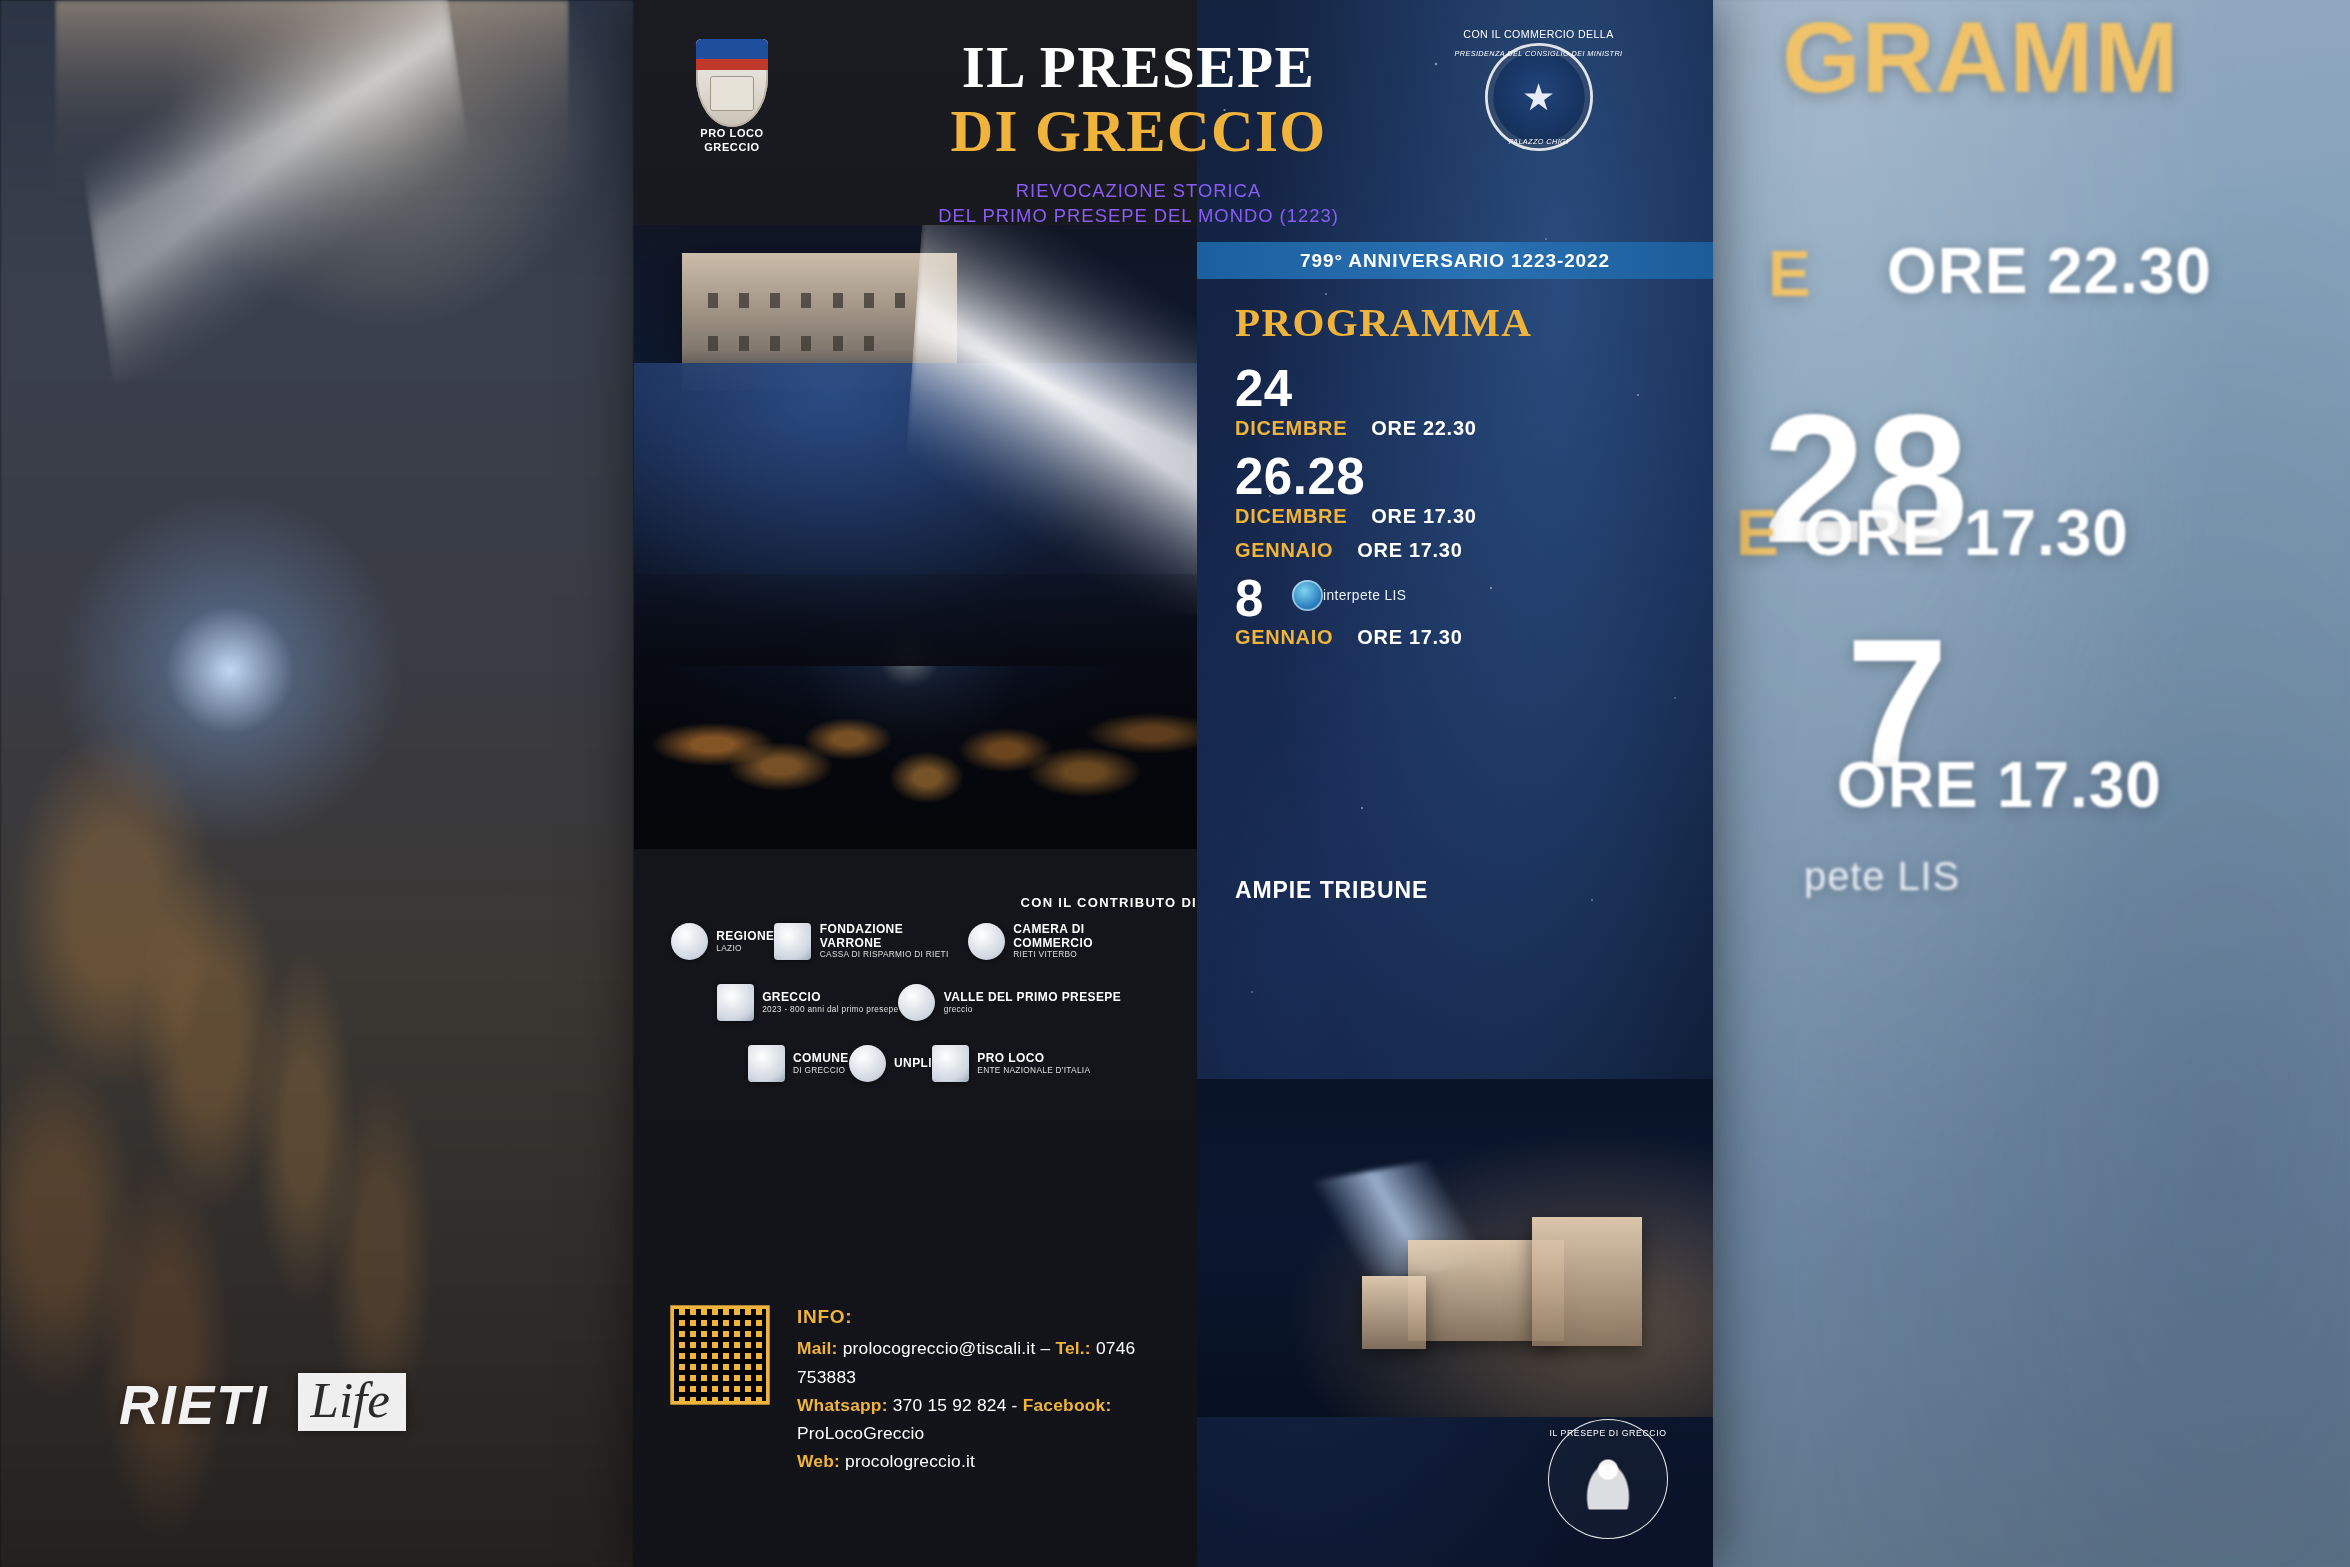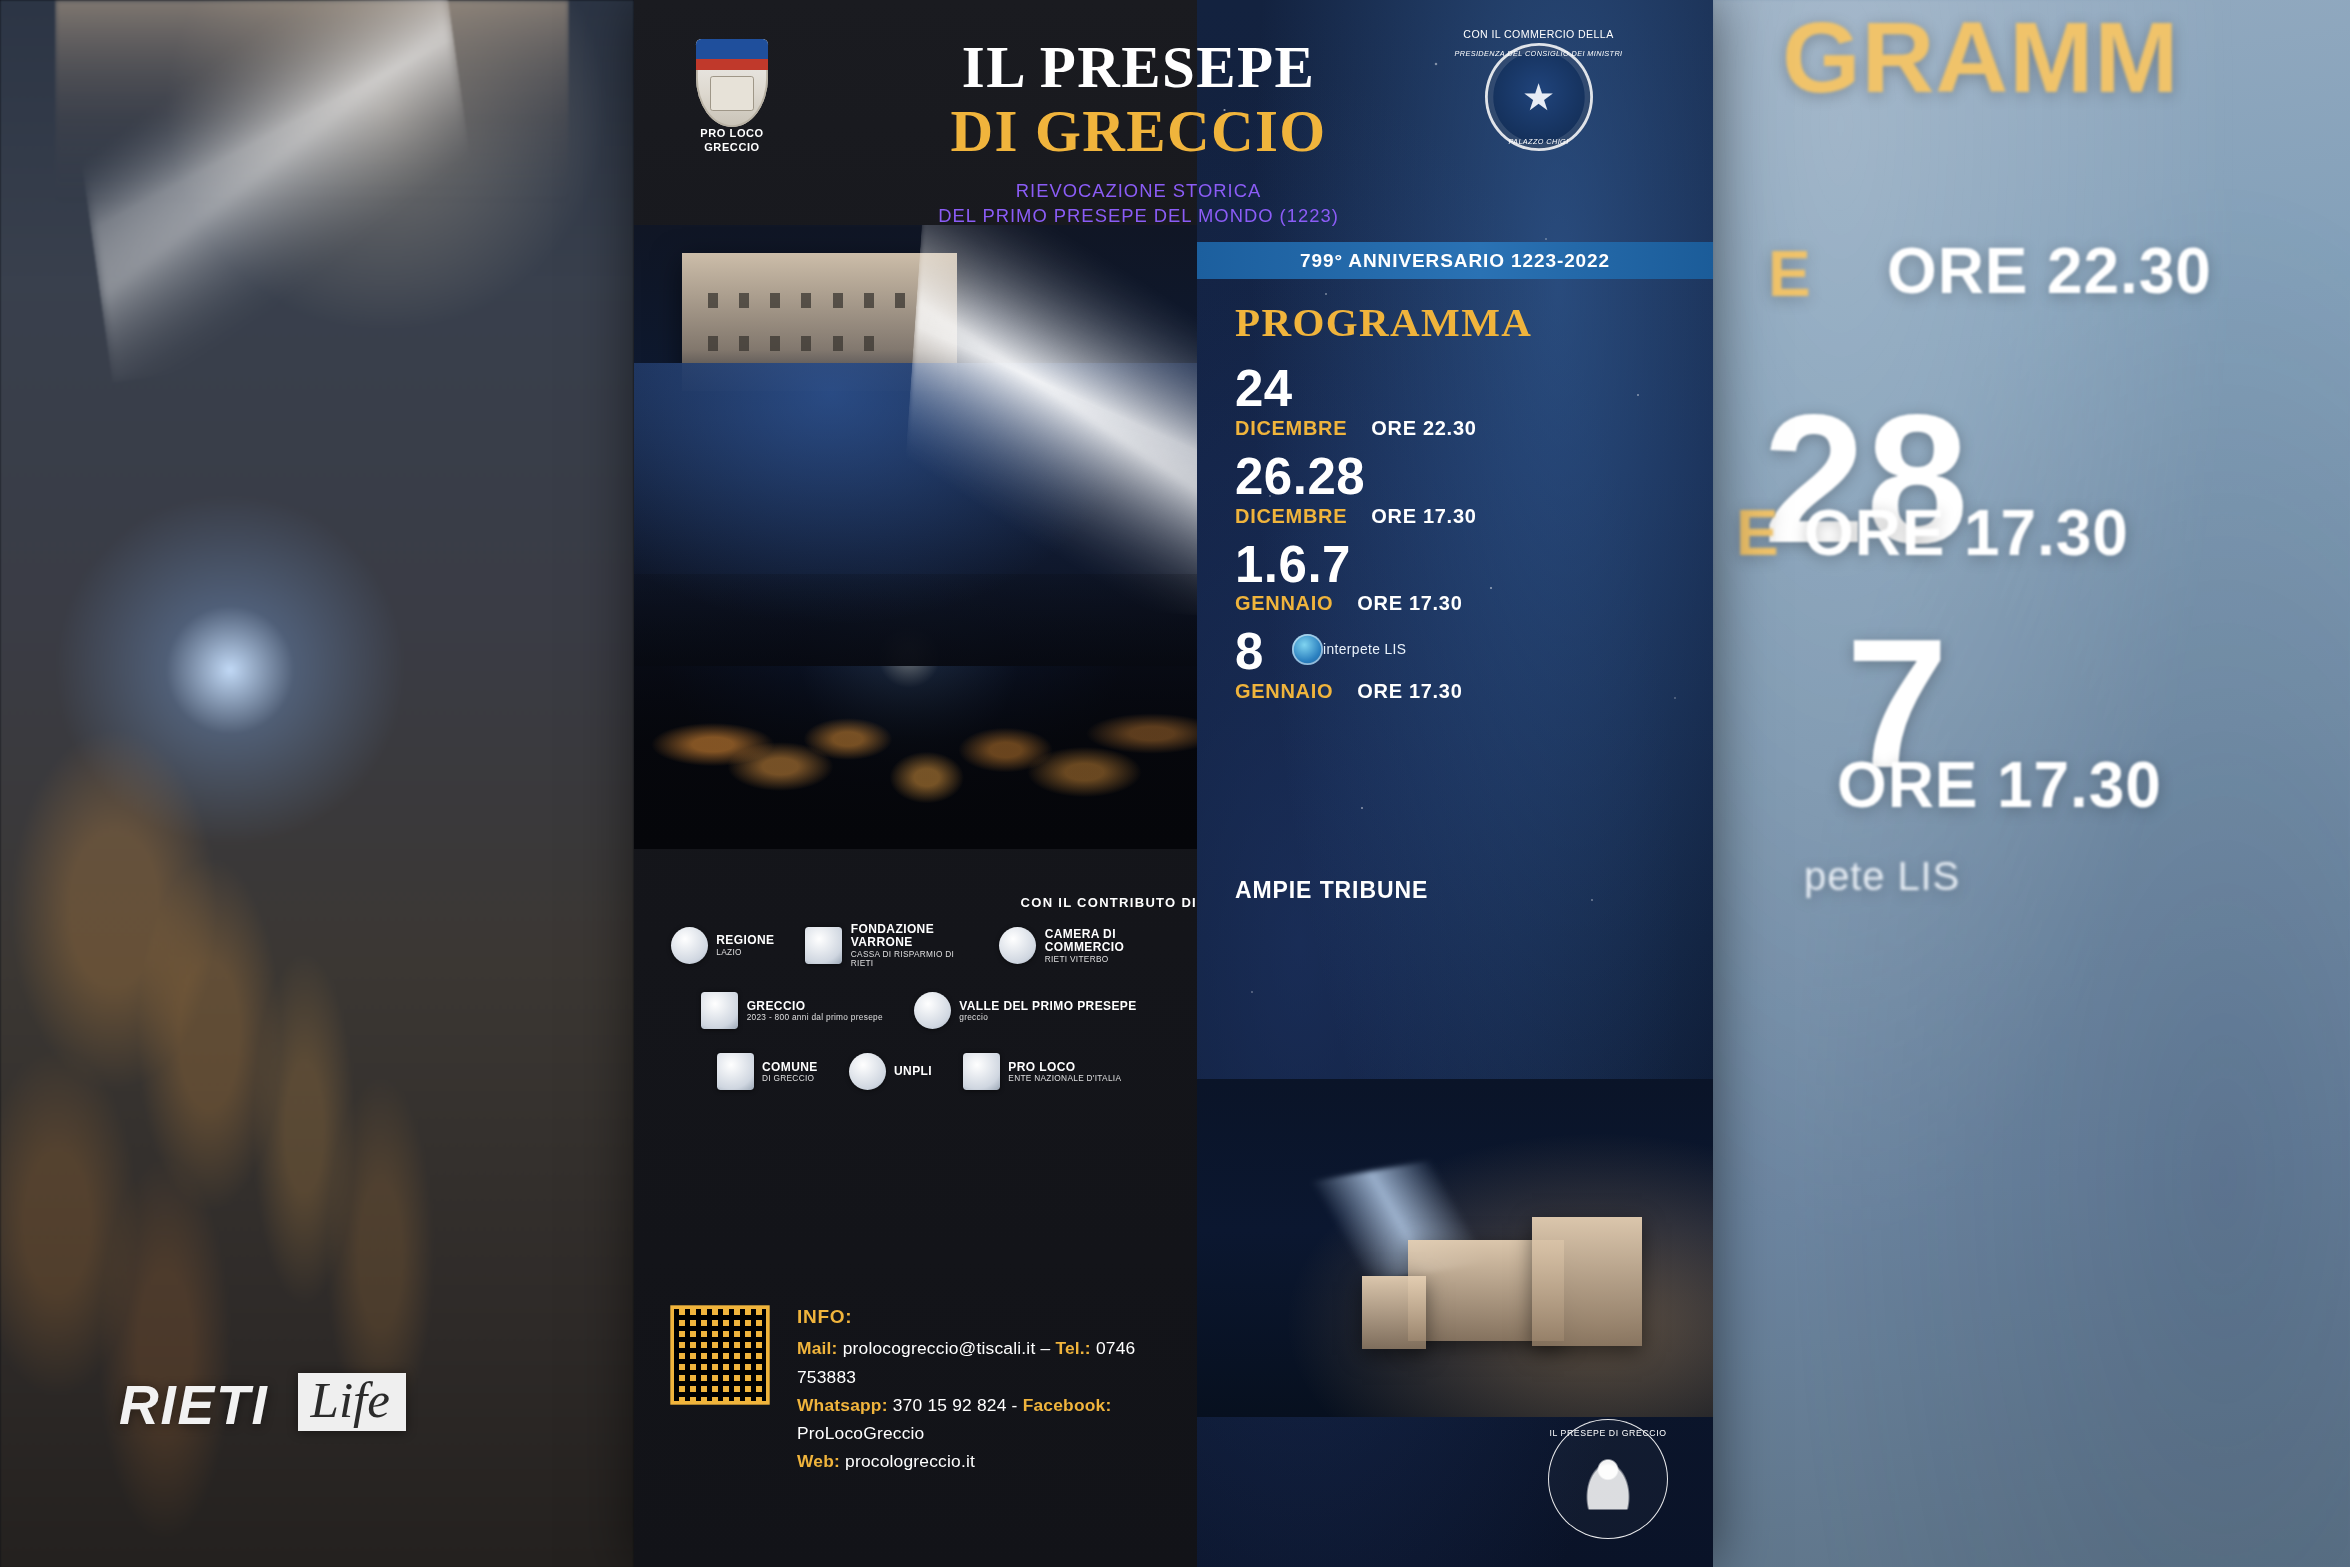--- a/index.html
+++ b/index.html
@@ -346,21 +346,21 @@
   }
 
   
   .contrib-title {
     position: absolute; left: 0; top: 895px; width: 563px; text-align: right;
     color: #ffffff; font-size: 13px; letter-spacing: 1.3px; font-weight: bold;
   }
   .logo-grid {
     position: absolute; left: 37px; top: 923px; width: 496px;
   }
-  .logo-row { display: flex; align-items: center; justify-content: center; gap: 31px; margin-bottom: 24px; }
+  .logo-row { display: flex; align-items: center; justify-content: center; margin-bottom: 24px; }
   .logo-chip {
     display: flex; align-items: center; gap: 8.3px;
     color: #ffffff;
   }
   .logo-mark {
     width: 37px; height: 37px; border-radius: 50%;
     background: radial-gradient(circle at 38% 32%, #ffffff, #cfd6e0 70%, #9aa6b5 100%);
     flex: 0 0 auto;
     box-shadow: 0 0.9px 4.6px rgba(0,0,0,.5);
   }
@@ -549,21 +549,20 @@
           </div>
         </div>
         <div class="prog-item">
           <div class="prog-day">26.28</div>
           <div class="prog-row">
             <div class="prog-month">DICEMBRE</div>
             <div class="prog-time">ORE 17.30</div>
           </div>
         </div>
         <div class="prog-item">
-          <div class="prog-day">1.6.7</div>
           <div class="prog-row">
             <div class="prog-month">GENNAIO</div>
             <div class="prog-time">ORE 17.30</div>
           </div>
         </div>
         <div class="prog-item">
           <div class="prog-day">8</div>
           <div class="lis-badge">
             <div class="lis-circle"></div>
             <div class="lis-label">interpete LIS</div>

